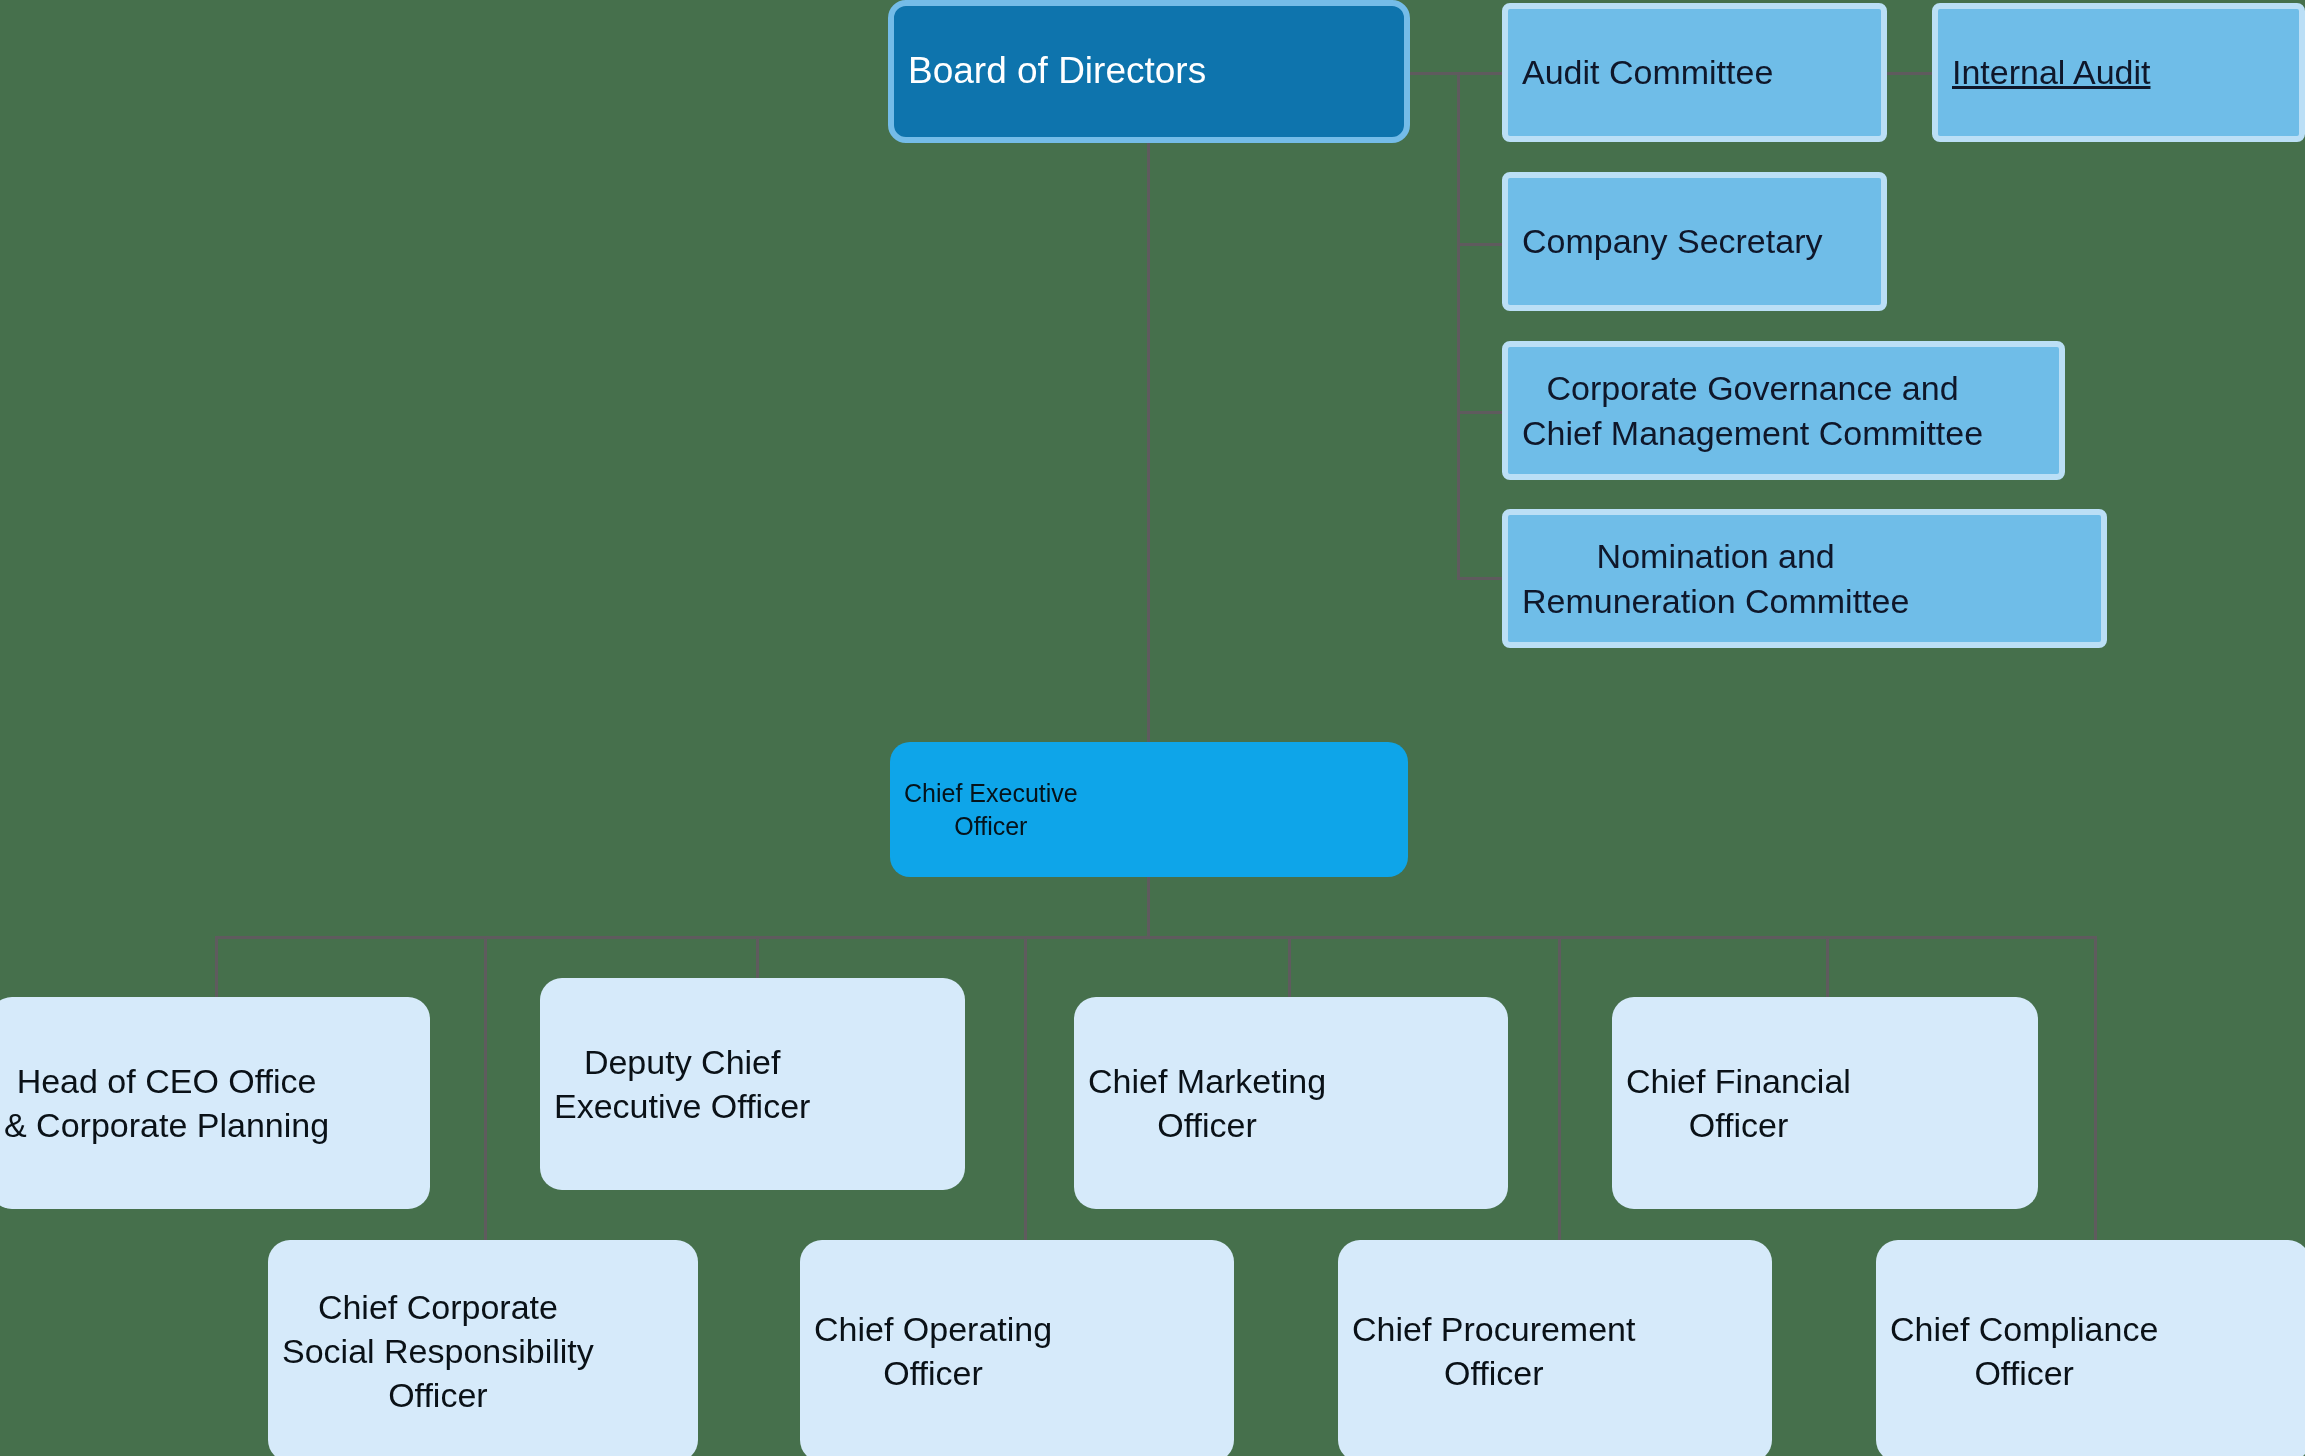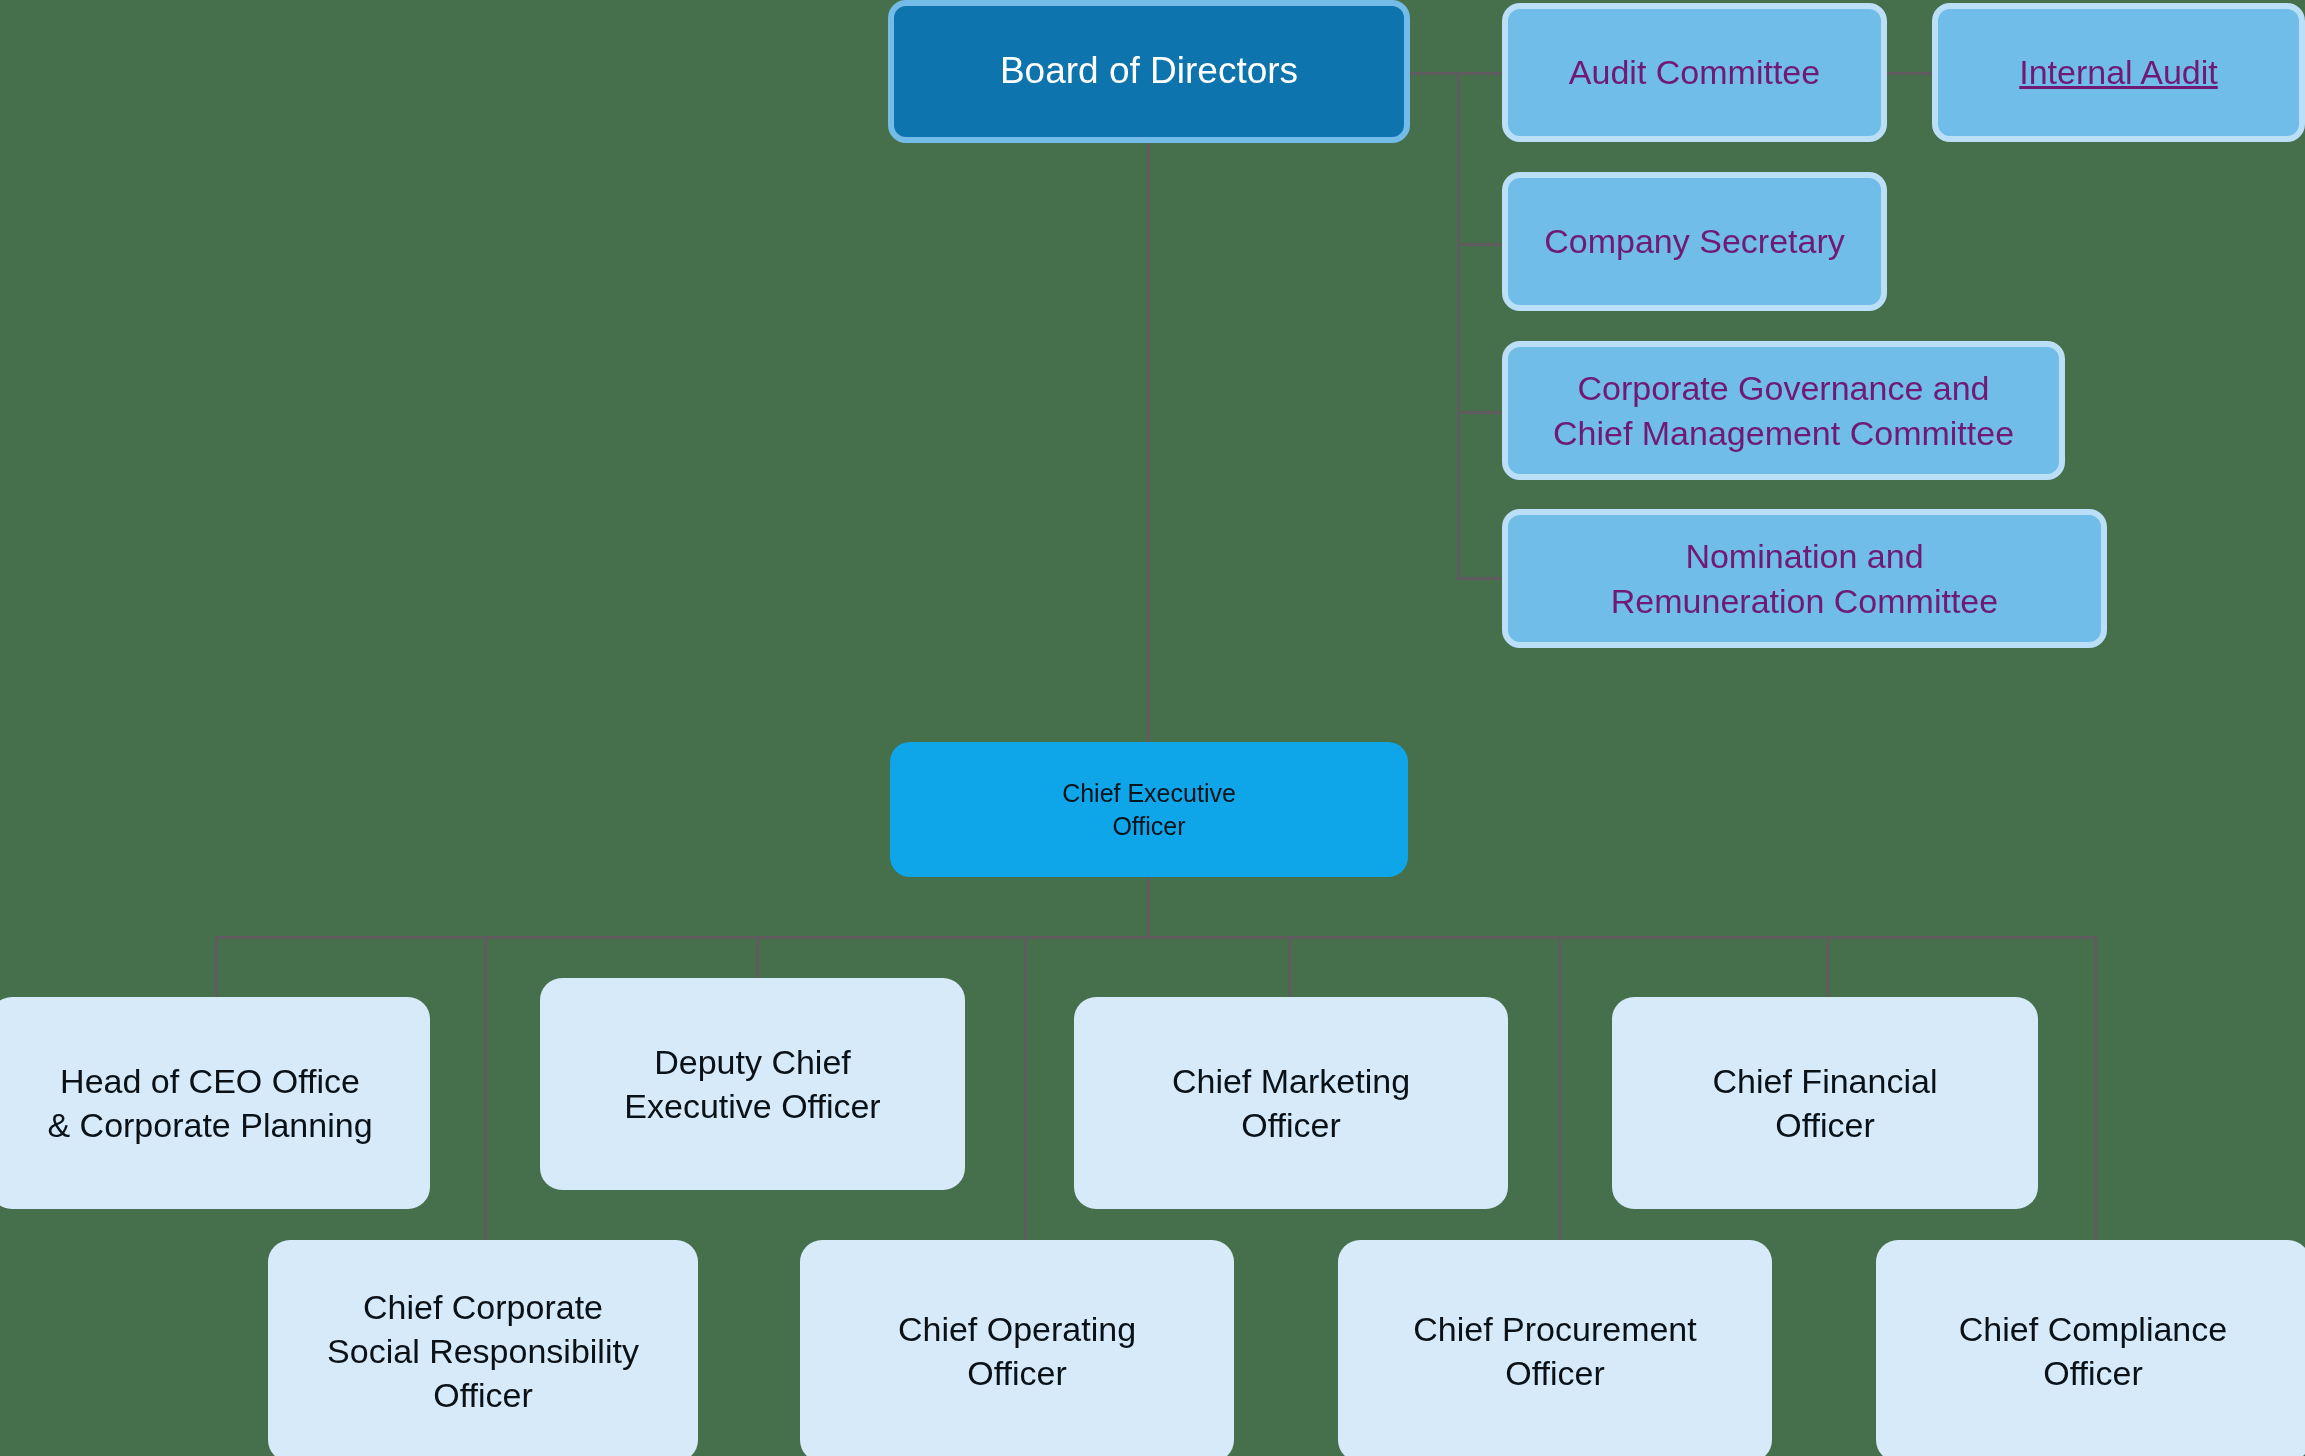--- a/index.html
+++ b/index.html
@@ -23,21 +23,20 @@
   }
   .line-v { width: 3px; }
   .line-h { height: 3px; }
 
   
   .node {
     position: absolute;
     box-sizing: border-box;
     display: flex;
     align-items: center;
-    justify-content: center;
     text-align: center;
     border-radius: 14px;
     line-height: 1.30;
     padding: 0 14px;
   }
   .node .label {
     display: block;
     white-space: pre-line;
   }
 
@@ -47,23 +46,23 @@
     border: 6px solid #74bce8;
     color: #ffffff;
     font-size: 37px;
     border-radius: 18px;
   }
 
   
   .node-committee {
     background: #6fbde8;
     border: 6px solid #bbdff6;
-    color: #701a75;
+    color: #0f172a;
     font-size: 34px;
-    border-radius: 18px;
+    border-radius: 8px;
   }
 
   
   .node-ceo {
     background: #0ea5e9;
     border: none;
     color: #05131b;
     font-size: 25px;
     border-radius: 20px;
   }

